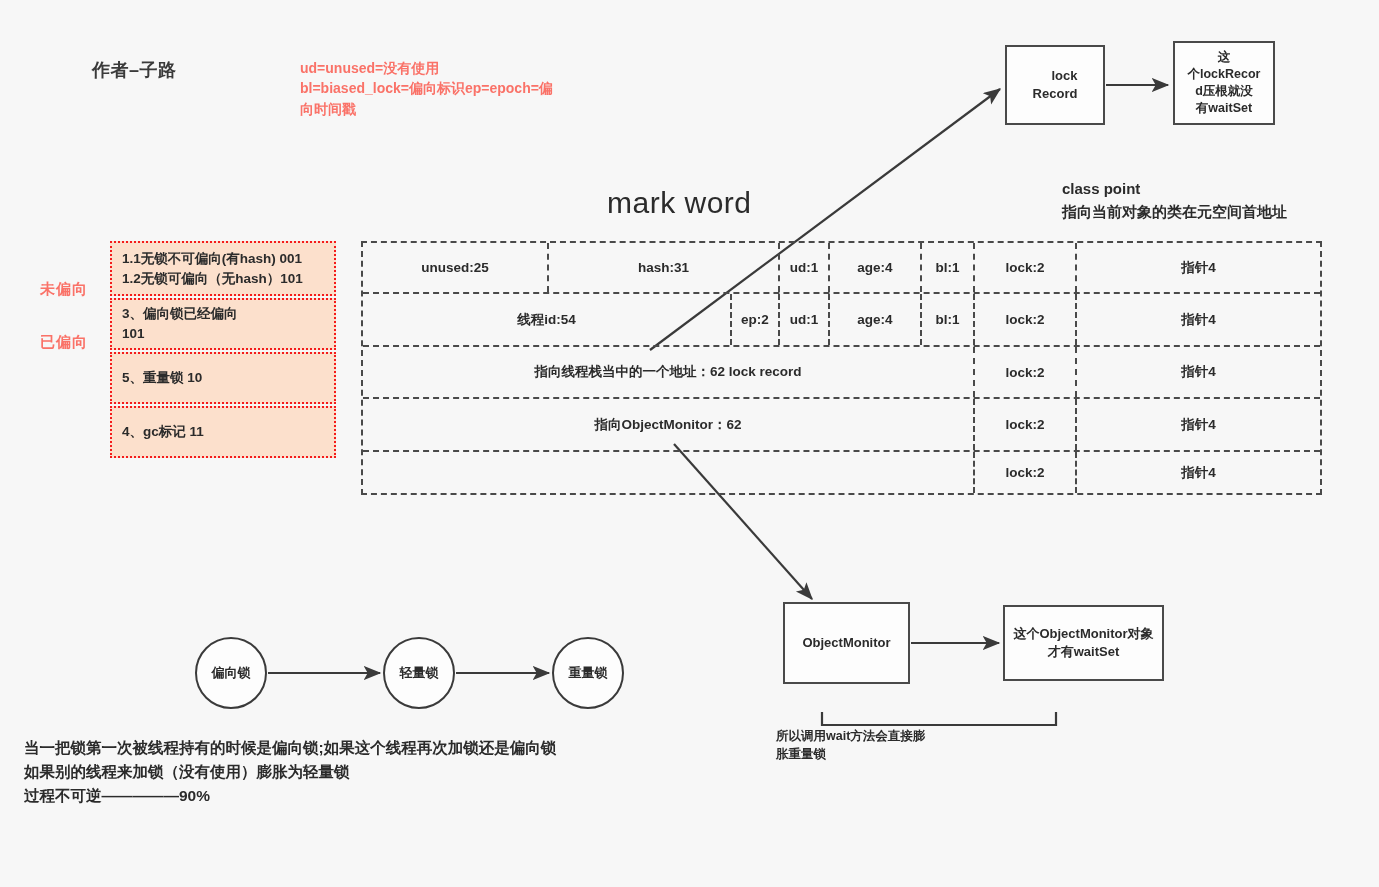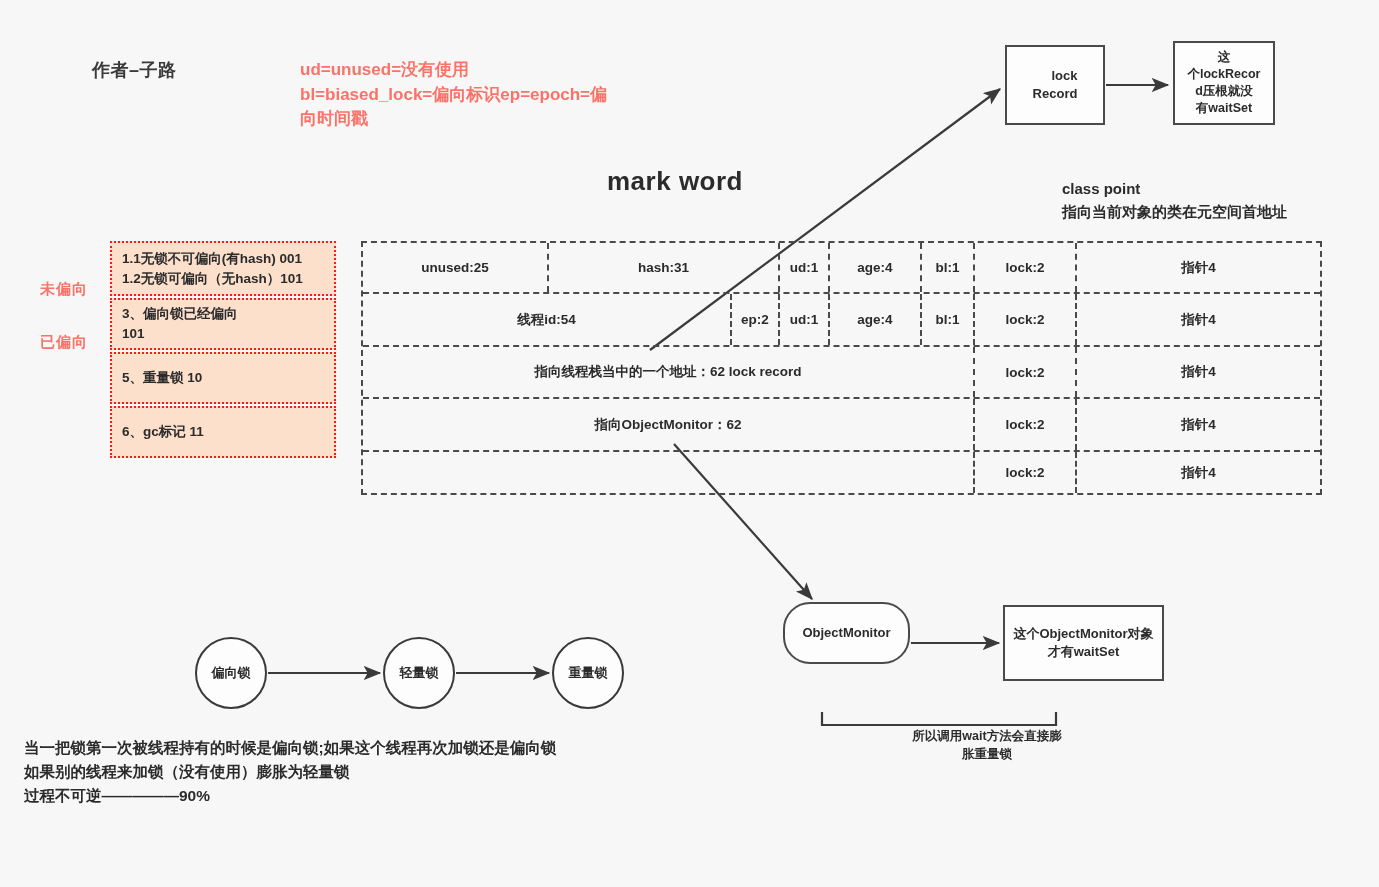--- a/index.html
+++ b/index.html
@@ -21,32 +21,32 @@
   #author {
     left: 92px; top: 58px;
     font-size: 18px;
     font-weight: bold;
     color: #3a3a3a;
     letter-spacing: .5px;
   }
   #legend-note {
     left: 300px; top: 58px;
     width: 400px;
-    font-size: 17px;
+    font-size: 14px;
     font-weight: bold;
     color: #fa7268;
     line-height: 1.45;
   }
   #legend-note div { white-space: pre-wrap; }
 
   
   #markword-title {
-    left: 607px; top: 166px;
-    font-size: 26px;
-    font-weight: bold;
+    left: 607px; top: 186px;
+    font-size: 30px;
+    font-weight: normal;
     letter-spacing: .5px;
     color: #2b2b2b;
   }
   #classpoint-title {
     left: 1062px; top: 178px;
     font-size: 15px;
     font-weight: bold;
     line-height: 1.5;
     color: #2b2b2b;
   }
@@ -117,21 +117,21 @@
     justify-content: center;
     text-align: center;
     font-size: 13px;
     font-weight: bold;
     line-height: 1.35;
     color: #2b2b2b;
     padding: 2px 4px;
   }
   #box-lock-record { left: 1005px; top: 45px; width: 100px; height: 80px; text-align: right; }
   #box-lr-note     { left: 1173px; top: 41px; width: 102px; height: 84px; font-size: 12.5px; }
-  #box-objmonitor  { left: 783px; top: 602px; width: 127px; height: 62px; border-radius: 27px; }
+  #box-objmonitor  { left: 783px; top: 602px; width: 127px; height: 82px; }
   #box-om-note     { left: 1003px; top: 605px; width: 161px; height: 76px; }
 
   
   .circ {
     border: 2px solid #3a3a3a;
     background: #fdfdfd;
     border-radius: 50%;
     box-sizing: border-box;
     display: flex;
     align-items: center;
@@ -139,23 +139,23 @@
     font-size: 13px;
     font-weight: bold;
     color: #2b2b2b;
   }
   #circ-0 { left: 195px; top: 637px; width: 72px; height: 72px; }
   #circ-1 { left: 383px; top: 637px; width: 72px; height: 72px; }
   #circ-2 { left: 552px; top: 637px; width: 72px; height: 72px; }
 
   
   #bracket-caption {
-    left: 867px; top: 727px;
+    left: 776px; top: 727px;
     width: 240px;
-    text-align: center;
+    text-align: left;
     font-size: 12.5px;
     font-weight: bold;
     line-height: 1.45;
     color: #2b2b2b;
   }
 
   
   #summary {
     left: 24px; top: 736px;
     font-size: 15.5px;
@@ -220,21 +220,21 @@
     <span class="ln">1.2无锁可偏向（无hash）101</span>
   </div>
   <div class="state-row" style="height:52px">
     <span class="ln">3、偏向锁已经偏向</span>
     <span class="ln">101</span>
   </div>
   <div class="state-row" style="height:52px">
     <span class="ln">5、重量锁 10</span>
   </div>
   <div class="state-row" style="height:52px">
-    <span class="ln">6、gc标记 11</span>
+    <span class="ln">4、gc标记 11</span>
   </div>
 </div>
 
 <div class="abs" id="mw-table">
 
   <div class="mw-row" style="top:0px;height:51px">
     <div class="mw-cell" style="left:0px;width:184px">unused:25</div>
     <div class="mw-cell bl" style="left:184px;width:231px">hash:31</div>
     <div class="mw-cell bl" style="left:415px;width:50px">ud:1</div>
     <div class="mw-cell bl" style="left:465px;width:92px">age:4</div>

